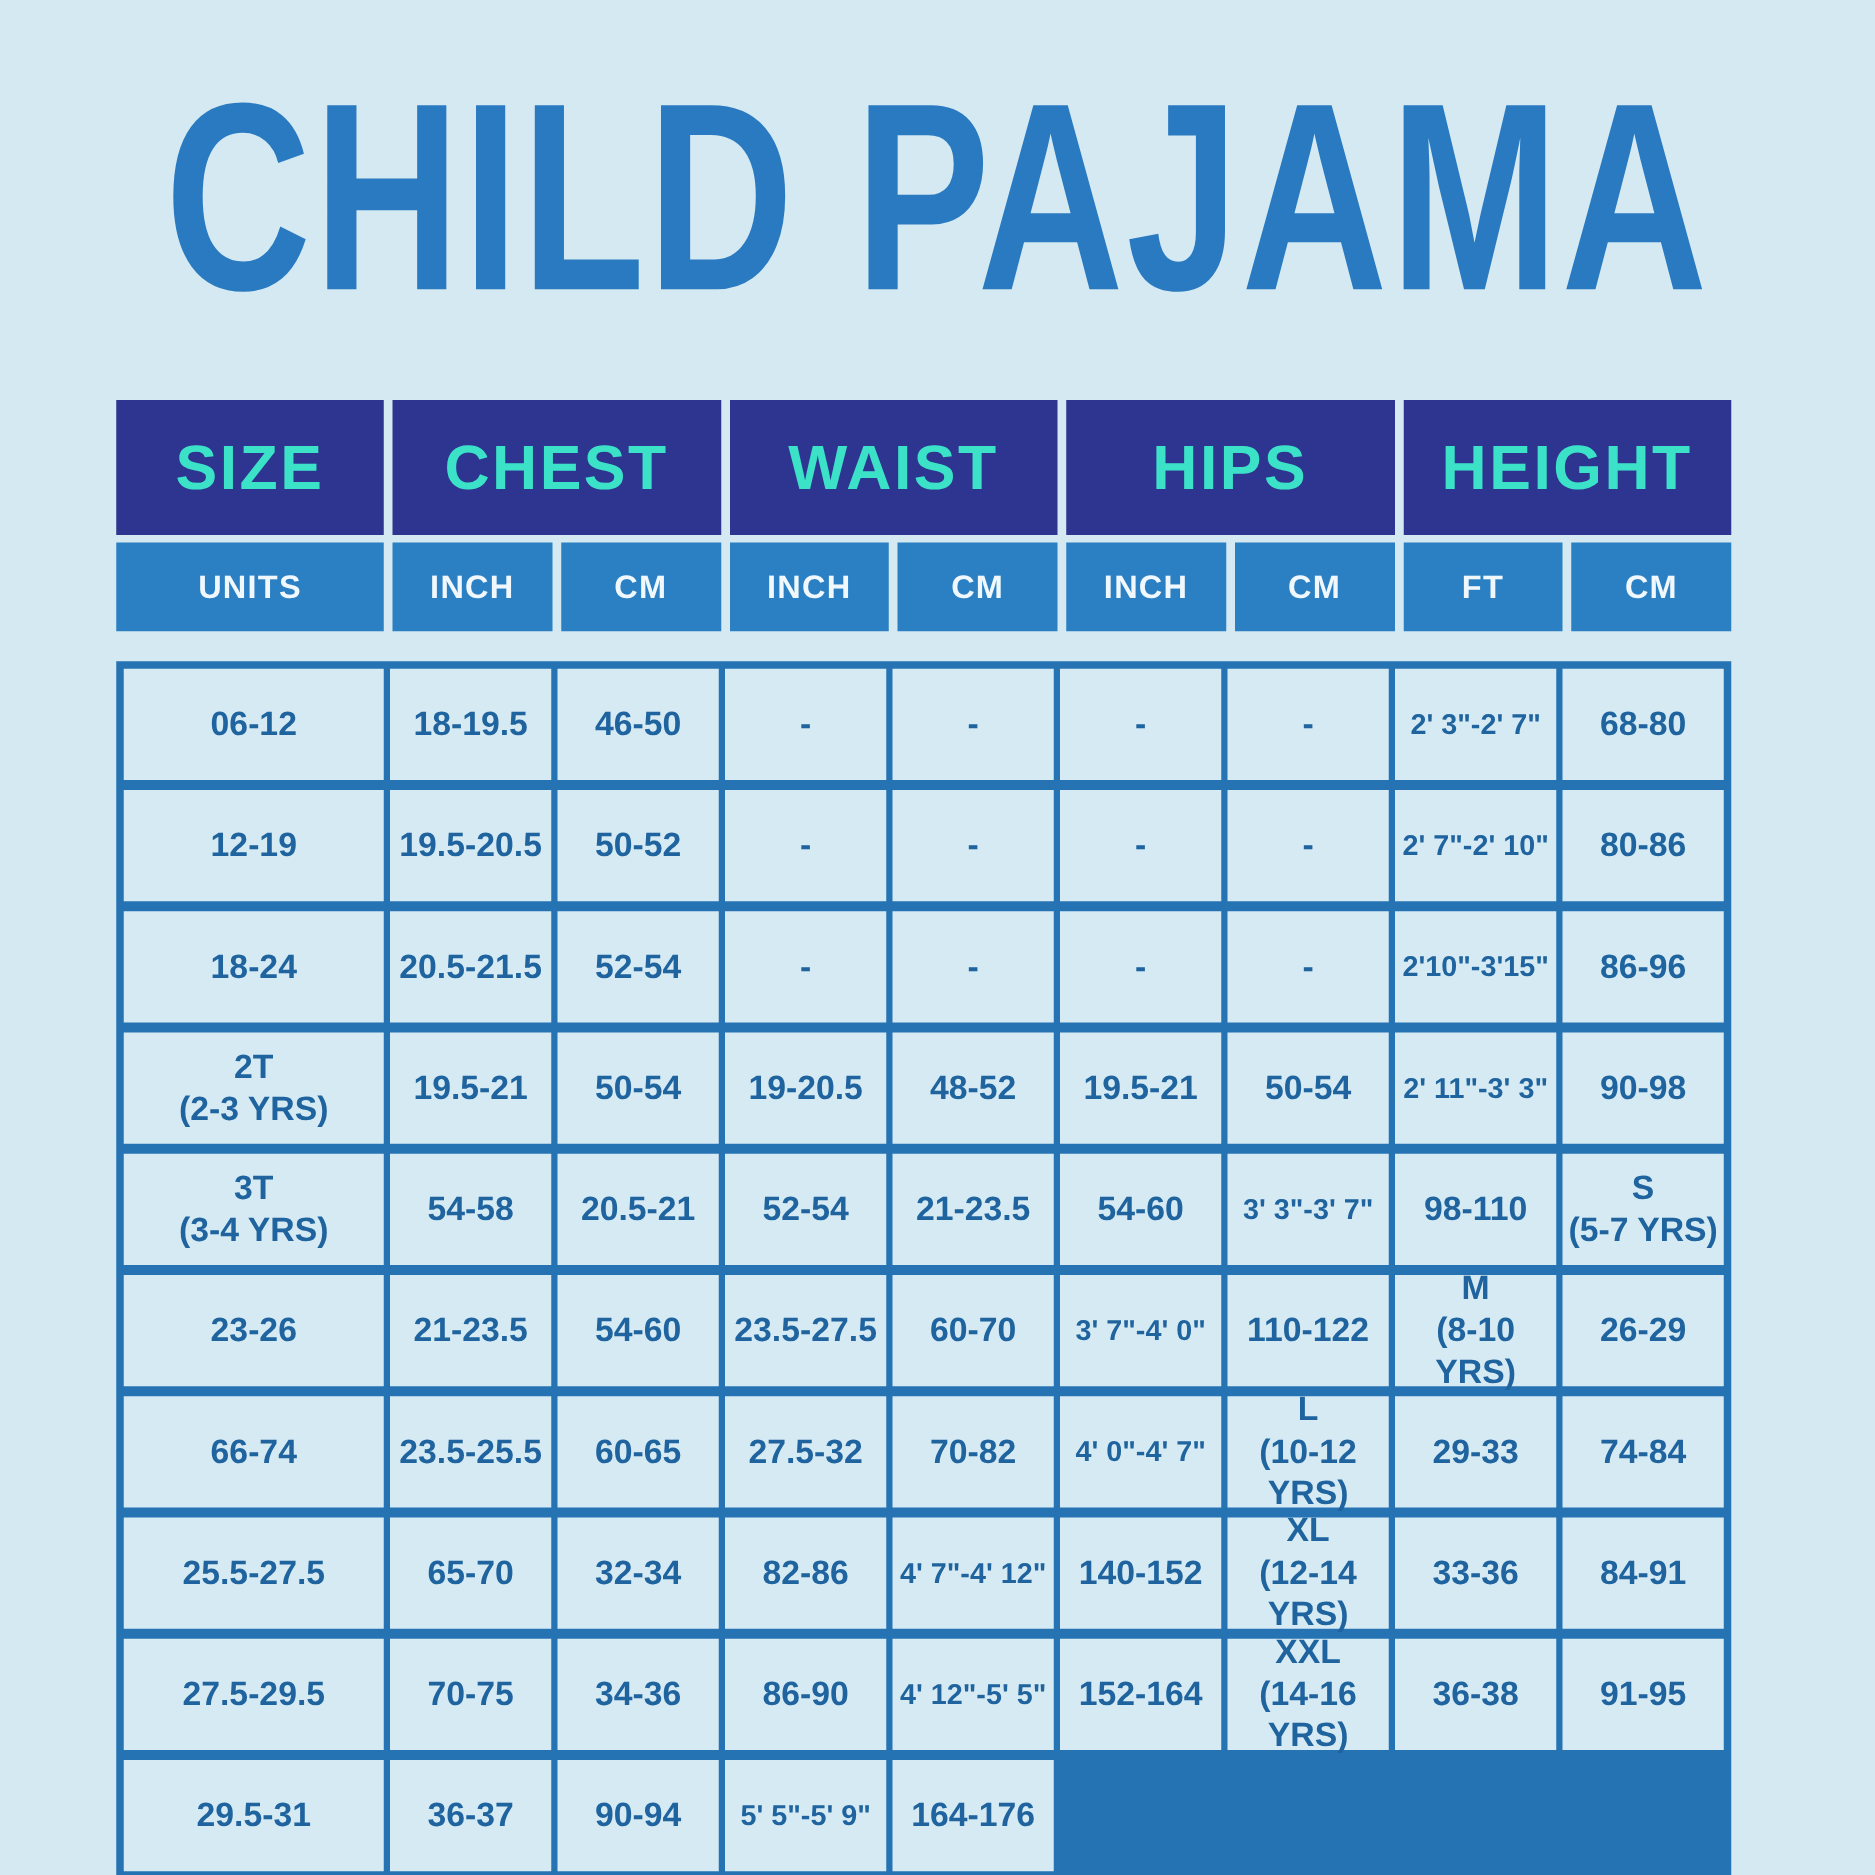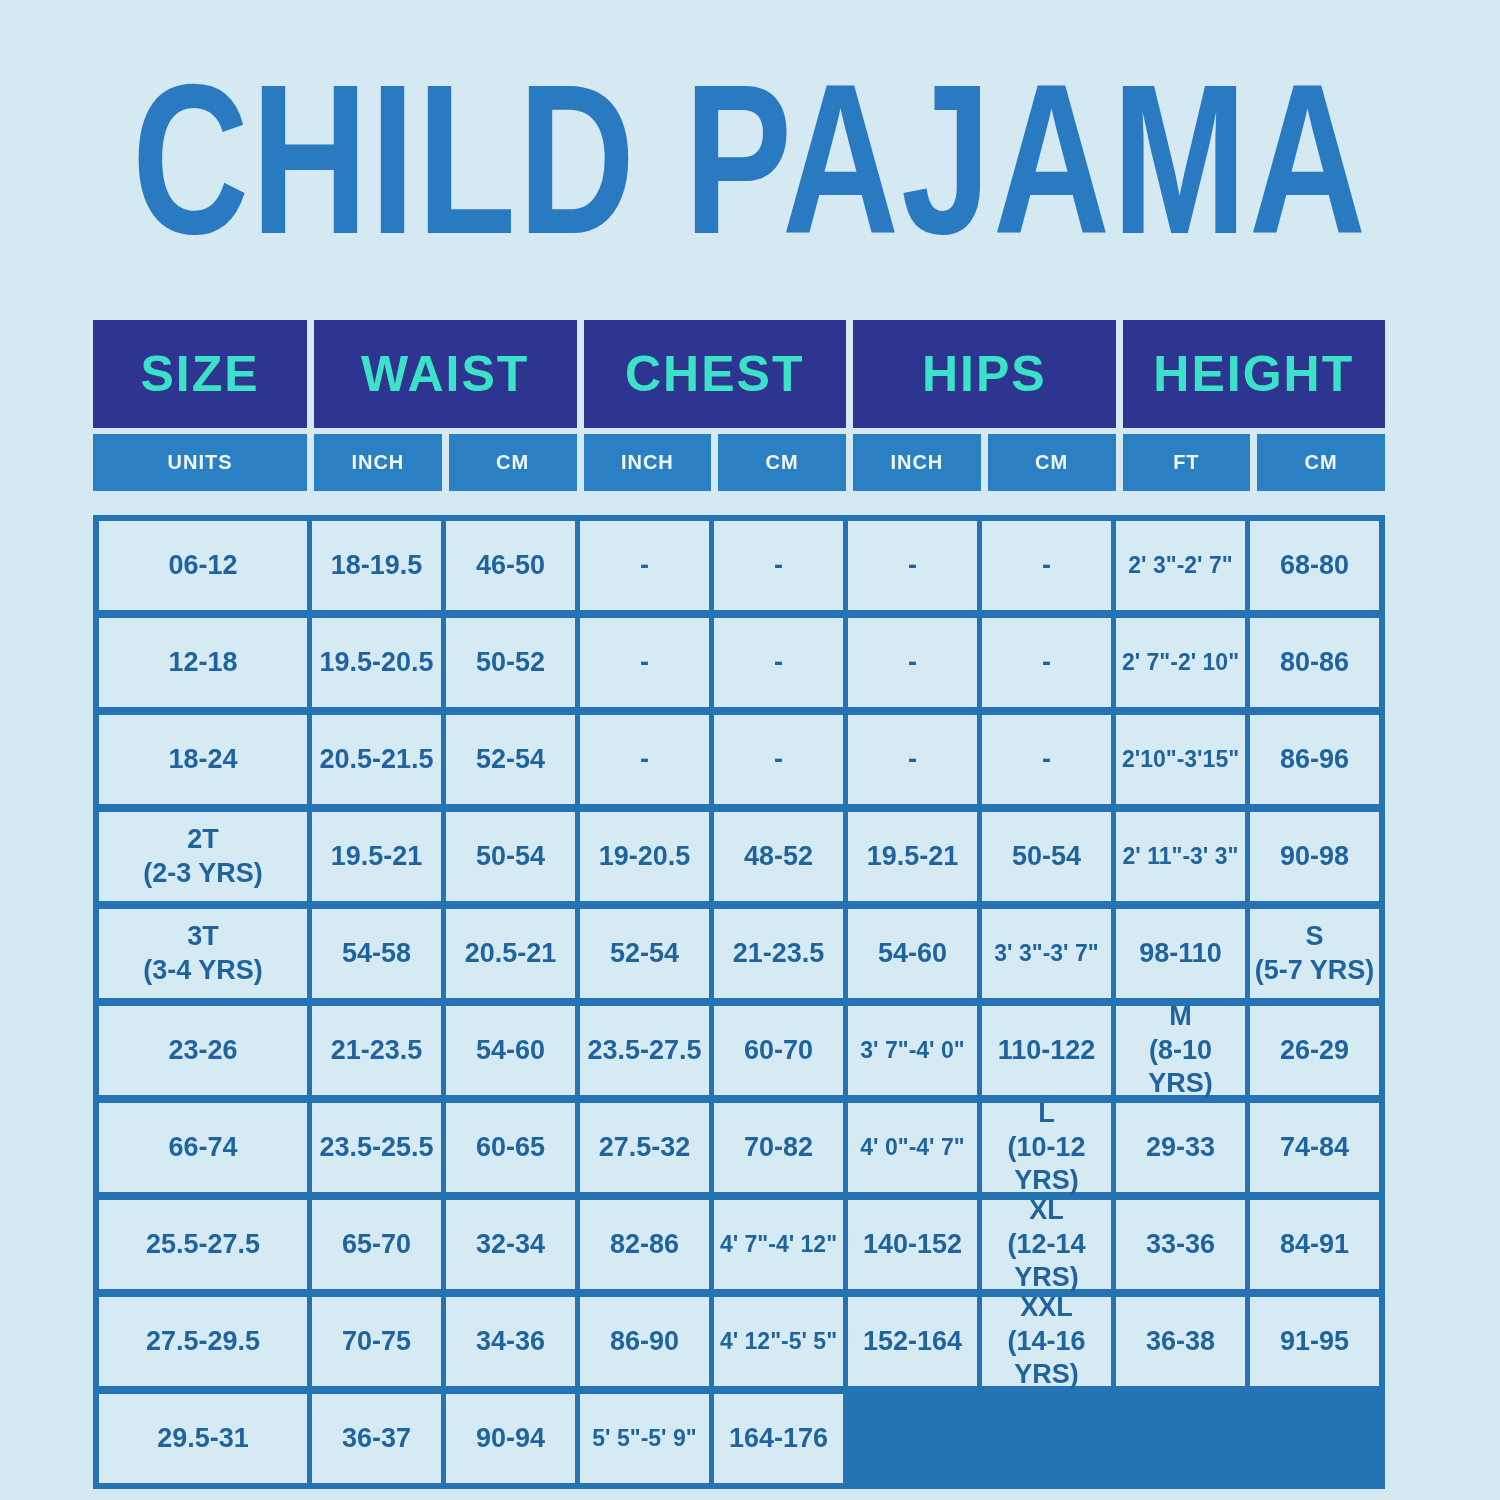--- a/index.html
+++ b/index.html
@@ -37,23 +37,23 @@
     color: var(--header-text, #3ce2c8);
     height: 108px;
     display: flex; align-items: center; justify-content: center;
     font-weight: 800; font-size: 50px; letter-spacing: 2px;
   }
   .span2 { grid-column: span 2; }
   .units { margin-top: 6px; }
   .ucell {
     background: var(--units-bg, #2b80c4);
     color: var(--units-text, #f0f8fd);
-    height: 57px;
+    height: 71px;
     display: flex; align-items: center; justify-content: center;
-    font-weight: 800; font-size: 20px; letter-spacing: 1px;
+    font-weight: 800; font-size: 26px; letter-spacing: 1px;
   }
   .dgrid {
     margin-top: 24px;
     background: var(--grid-border, #2673b4);
     padding: 6px;
     display: grid;
     grid-template-columns: 208px repeat(8, 1fr);
     gap: 8px 5px;
     grid-auto-rows: 89px;
   }
@@ -69,22 +69,22 @@
 </style>
 </head>
 <body>
 
 <div class="title">CHILD PAJAMA</div>
 
 <div class="chart">
 
   <div class="row-grid">
     <div class="hcell">SIZE</div>
+    <div class="hcell span2">CHEST</div>
     <div class="hcell span2">WAIST</div>
-    <div class="hcell span2">CHEST</div>
     <div class="hcell span2">HIPS</div>
     <div class="hcell span2">HEIGHT</div>
   </div>
 
   <div class="row-grid units">
     <div class="ucell">UNITS</div>
     <div class="ucell">INCH</div>
     <div class="ucell">CM</div>
     <div class="ucell">INCH</div>
     <div class="ucell">CM</div>
@@ -103,21 +103,21 @@
     <div class="cell">18-19.5</div>
     <div class="cell">46-50</div>
     <div class="cell">-</div>
     <div class="cell">-</div>
     <div class="cell">-</div>
     <div class="cell">-</div>
     <div class="cell ht">2' 3"-2' 7"</div>
     <div class="cell">68-80</div>
 
     <div class="cell sz">
-        <span>12-18</span>
+        <span>12-19</span>
         <span></span>
       </div>
     <div class="cell">19.5-20.5</div>
     <div class="cell">50-52</div>
     <div class="cell">-</div>
     <div class="cell">-</div>
     <div class="cell">-</div>
     <div class="cell">-</div>
     <div class="cell ht">2' 7"-2' 10"</div>
     <div class="cell">80-86</div>

